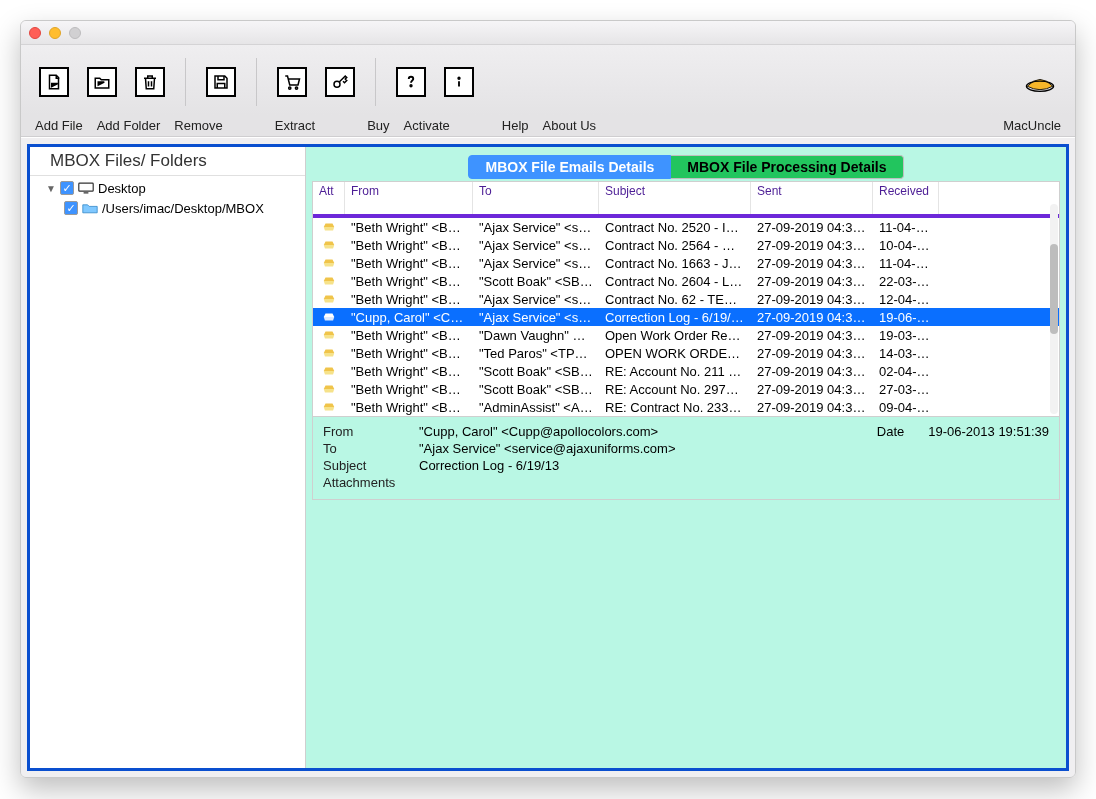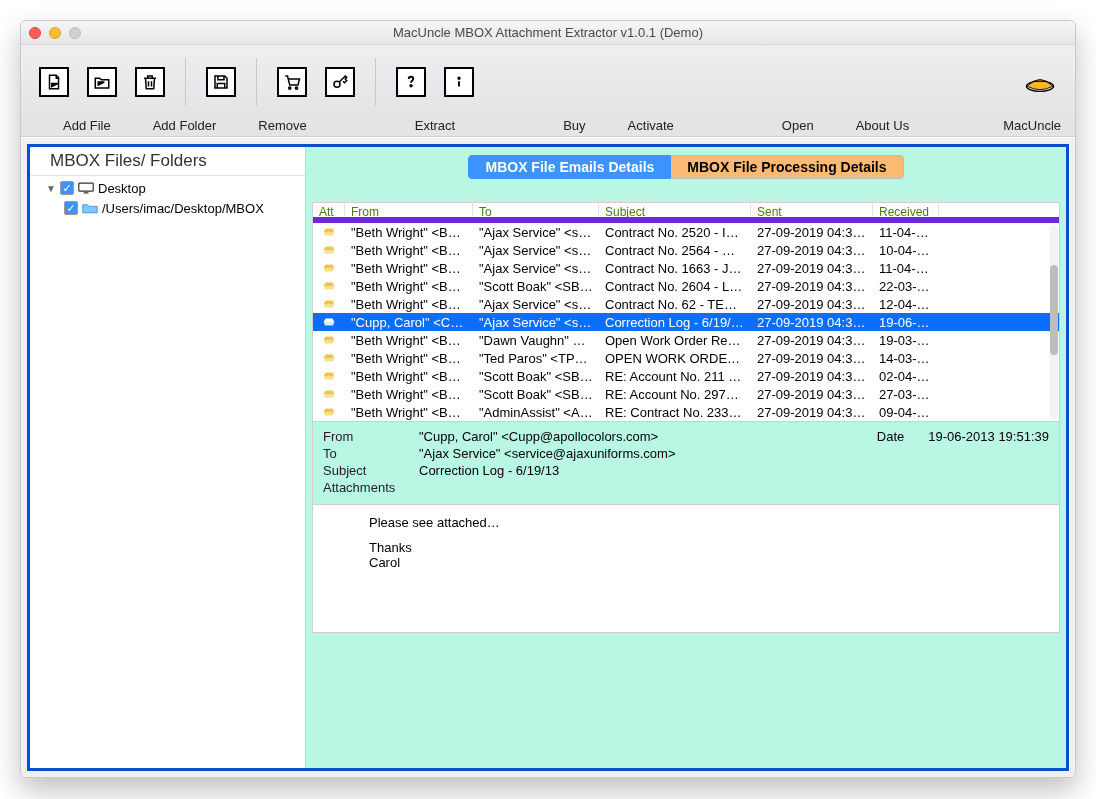--- a/index.html
+++ b/index.html
@@ -12,43 +12,43 @@
   .red { background: #ff5f57; border: 0.5px solid #e24640; }
   .yellow { background: #ffbd2e; border: 0.5px solid #e0a528; }
   .grey { background: #d1d0d2; border: 0.5px solid #bdbcbe; }
   .title { position: absolute; left: 0; right: 0; text-align: center; font-size: 13px; color: #4a4a4a; pointer-events: none; }
   .toolbar { height: 70px; display: flex; align-items: center; padding: 10px 18px 6px; gap: 18px; background: linear-gradient(#efeef0,#e4e3e5); }
   .toolbar .btn { width: 30px; height: 30px; border: 2px solid #000; background: #fff; display: flex; align-items: center; justify-content: center; cursor: pointer; }
   .toolbar .sep { width: 1px; height: 48px; background: #c8c7c9; margin: 0 2px; }
   .toolbar .flex { flex: 1; }
   .logo-right { width: 34px; height: 30px; }
   .labelrow { height: 22px; display: flex; align-items: center; padding: 0 12px; gap: 10px; background: #e4e3e5; border-bottom: 1px solid #cfced0; font-size: 13px; color: #222; }
-  .labelrow span { padding: 0 2px; margin-left: 28px; }
+  .labelrow span { padding: 0 2px; }
   .labelrow .gap-lg { width: 28px; }
   .labelrow .flex { flex: 1; }
   .main { flex: 1; display: flex; background: #f0eff1; border-top: 1px solid #fff; }
   .frame { margin: 6px; border: 3px solid #0a4fcf; background: #fff; flex: 1; display: flex; }
   .sidebar { width: 276px; border-right: 1px solid #cfcfcf; background: #fff; display: flex; flex-direction: column; }
   .side-head { padding: 4px 20px; font-size: 17px; color: #333; background: #fff; border-bottom: 1px solid #e0e0e0; }
   .tree { padding: 2px 4px; font-size: 13px; }
   .tree-row { display: flex; align-items: center; gap: 4px; height: 20px; white-space: nowrap; overflow: hidden; }
   .indent1 { padding-left: 12px; }
   .indent2 { padding-left: 30px; }
   .disclosure { font-size: 10px; color: #666; width: 10px; display: inline-block; text-align: center; }
   .chk { width: 14px; height: 14px; border: 1px solid #9a9a9a; border-radius: 2px; background: #3e93ff; display: inline-flex; align-items: center; justify-content: center; color: #fff; font-size: 11px; line-height: 1; }
   .iconbox { width: 16px; height: 12px; }
   .treetext { overflow: hidden; text-overflow: ellipsis; }
   .content { flex: 1; padding: 6px; background: #b9f7e4; display: flex; flex-direction: column; }
-  .tabbar { display: flex; justify-content: center; padding: 2px 0 23px; gap: 0; }
-  .tab { padding: 3px 16px; font-size: 14px; font-weight: 600; border: 1px solid #bfbfbf; background: #fdba74; cursor: pointer; }
+  .tabbar { display: flex; justify-content: center; padding: 2px 0 2px; gap: 0; }
+  .tab { padding: 3px 16px; font-size: 14px; font-weight: 600; border: 1px solid #bfbfbf; background: #22c55e; cursor: pointer; }
   .tab.active { background: #3e93ff; color: #fff; border-color: #3e93ff; }
   .tab:first-child { border-radius: 4px 0 0 4px; }
   .tab:last-child { border-radius: 0 4px 4px 0; border-left: none; }
   .table-wrap { border: 1px solid #cfcfcf; background: #fff; position: relative; }
-  .thead { display: flex; height: 20px; background: #fff; border-bottom: 6px solid #6d28d9; font-size: 12px; color: #4d7c0f; }
+  .thead { display: flex; height: 36px; background: #fff; border-bottom: 4px solid #6d28d9; font-size: 12px; color: #4c1d95; }
   .th, .td { padding: 2px 6px; border-right: 1px solid #e4e4e4; overflow: hidden; white-space: nowrap; text-overflow: ellipsis; }
   .col-att { width: 32px; }
   .col-from { width: 128px; }
   .col-to { width: 126px; }
   .col-subj { width: 152px; }
   .col-sent { width: 122px; }
   .col-recv { width: 66px; }
   .tbody { max-height: 198px; overflow: hidden; }
   .tr { display: flex; height: 18px; font-size: 13px; }
   .tr.sel { background: #0a6fff; color: #fff; }
@@ -72,21 +72,20 @@
 <body>
 
 <div class="window">
 
   <div class="titlebar">
     <div class="traffic">
       <div class="circle red"></div>
       <div class="circle yellow"></div>
       <div class="circle grey"></div>
     </div>
-    <div class="title">MacUncle MBOX Attachment Extractor v1.0.1 (Demo)</div>
   </div>
 
   <div class="toolbar">
     <div class="btn">
       <svg width="18" height="18" viewBox="0 0 24 24" fill="none" stroke="#000" stroke-width="2">
           <path d="M6 3h9l3 3v15H6z"></path>
           <path d="M15 3v4h4"></path>
           <path d="M9 18l8-4H9z" fill="#000"></path>
         </svg>
     </div>
@@ -149,21 +148,21 @@
   <div class="labelrow">
     <span>Add File</span>
     <span>Add Folder</span>
     <span>Remove</span>
     <span class="gap-lg"></span>
     <span>Extract</span>
     <span class="gap-lg"></span>
     <span>Buy</span>
     <span>Activate</span>
     <span class="gap-lg"></span>
-    <span>Open</span>
+    <span>Help</span>
     <span>About Us</span>
     <span class="flex"></span>
     <span>MacUncle</span>
   </div>
 
   <div class="main">
     <div class="frame">
 
       <div class="sidebar">
         <div class="side-head">MBOX Files/ Folders</div>
@@ -367,22 +366,17 @@
             </div>
           <div class="drow">
               <div class="dlab">Subject</div>
               <div class="dval">Correction Log - 6/19/13</div>
             </div>
           <div class="drow">
               <div class="dlab">Attachments</div>
             </div>
         </div>
 
-        <div class="dbody">
-          <p>Please see attached…</p>
-          <div>Thanks</div>
-          <div>Carol</div>
-        </div>
       </div>
     </div>
   </div>
 
 </div>
 
 </body></html>

